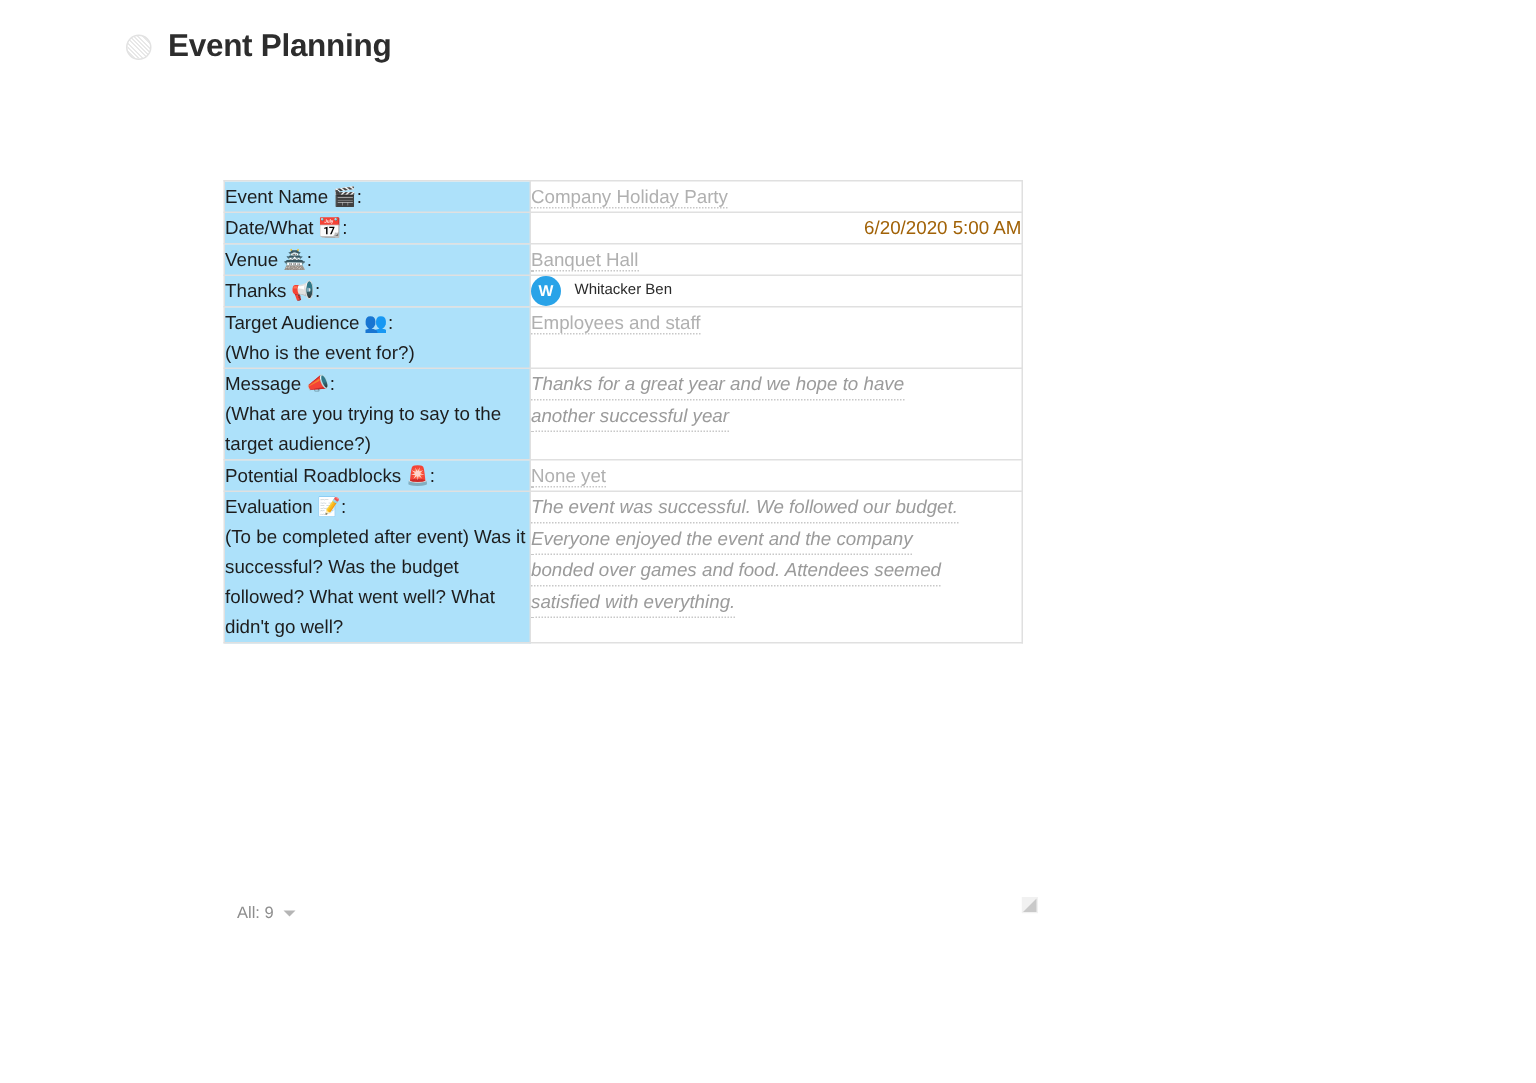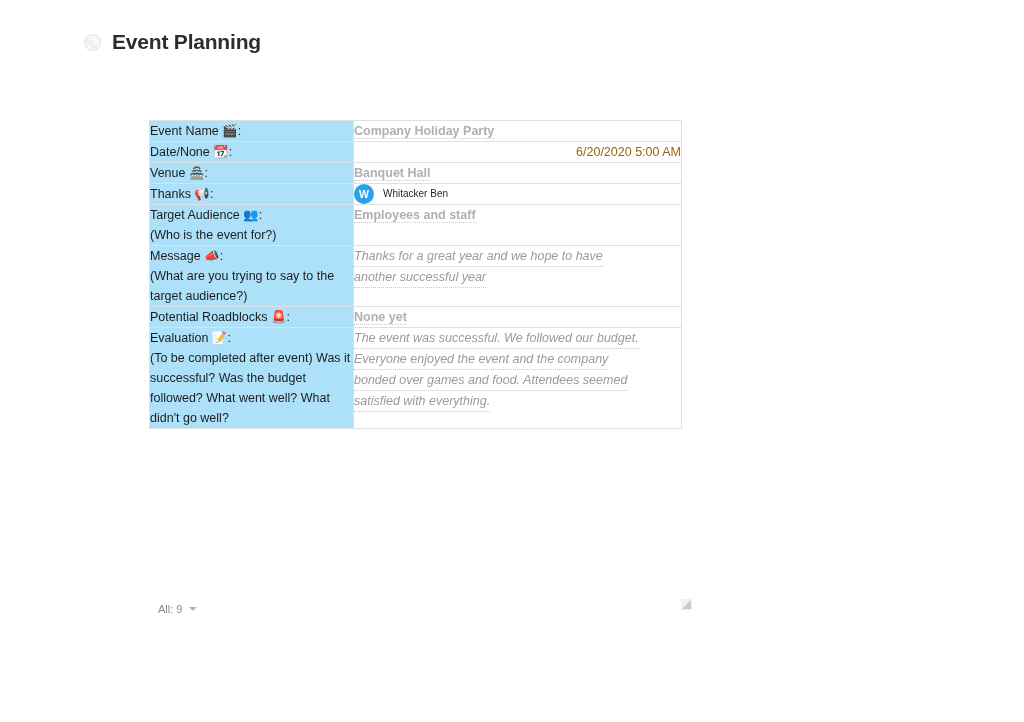--- a/index.html
+++ b/index.html
@@ -12,21 +12,21 @@
     background: #ffffff;
     font-family: "Liberation Sans", "DejaVu Sans", sans-serif;
     overflow: hidden;
     position: relative;
   }
 
   
   .title-row {
     position: absolute;
     left: 84px;
-    top: 30px;
+    top: 19px;
     display: flex;
     align-items: center;
     gap: 11px;
     justify-content: flex-end;
   }
   .status-circle {
     width: 17px;
     height: 17px;
     border-radius: 50%;
     background:
@@ -85,21 +85,20 @@
   }
 
   
   .ph {
     color: #b0b0b0;
     border-bottom: 1px dotted #c8c8c8;
     display: inline;
     box-decoration-break: clone;
     -webkit-box-decoration-break: clone;
     line-height: 20px;
-    font-weight: bold;
   }
   .ph-block {
     color: #b0b0b0;
   }
   .ph-block span.ln {
     border-bottom: 1px dotted #c8c8c8;
     display: inline-block;
     line-height: 19px;
     font-style: italic;
   }
@@ -181,21 +180,21 @@
         <td class="label-cell">
           <span class="label-main">Event Name 🎬:</span>
         </td>
         <td class="value-cell">
           <span class="ph">Company Holiday Party</span>
         </td>
       </tr>
 
       <tr>
         <td class="label-cell">
-          <span class="label-main">Date/None 📆:</span>
+          <span class="label-main">Date/What 📆:</span>
         </td>
         <td class="value-cell">
           <span class="datetime-val">6/20/2020 5:00 AM</span>
         </td>
       </tr>
 
       <tr>
         <td class="label-cell">
           <span class="label-main">Venue 🏯:</span>
         </td>

